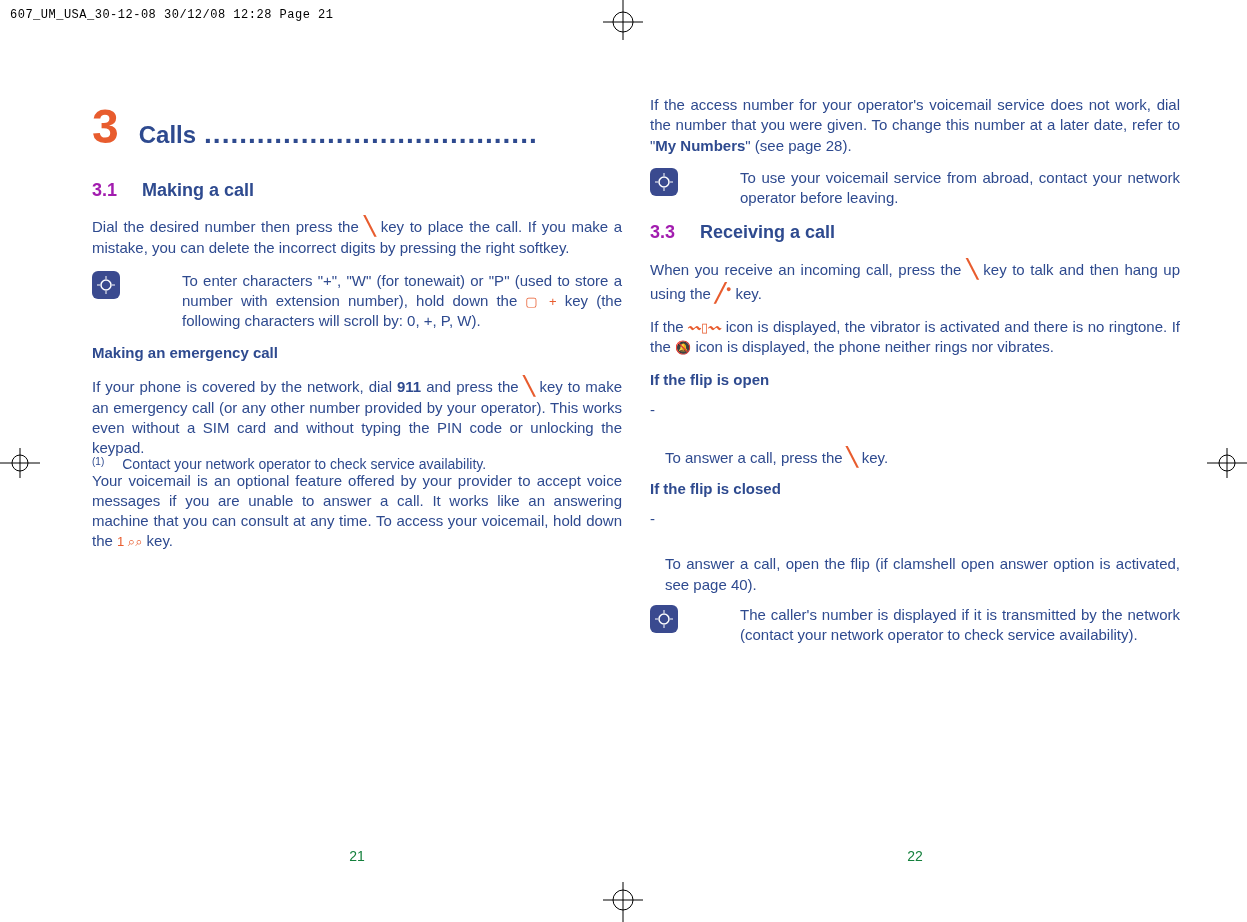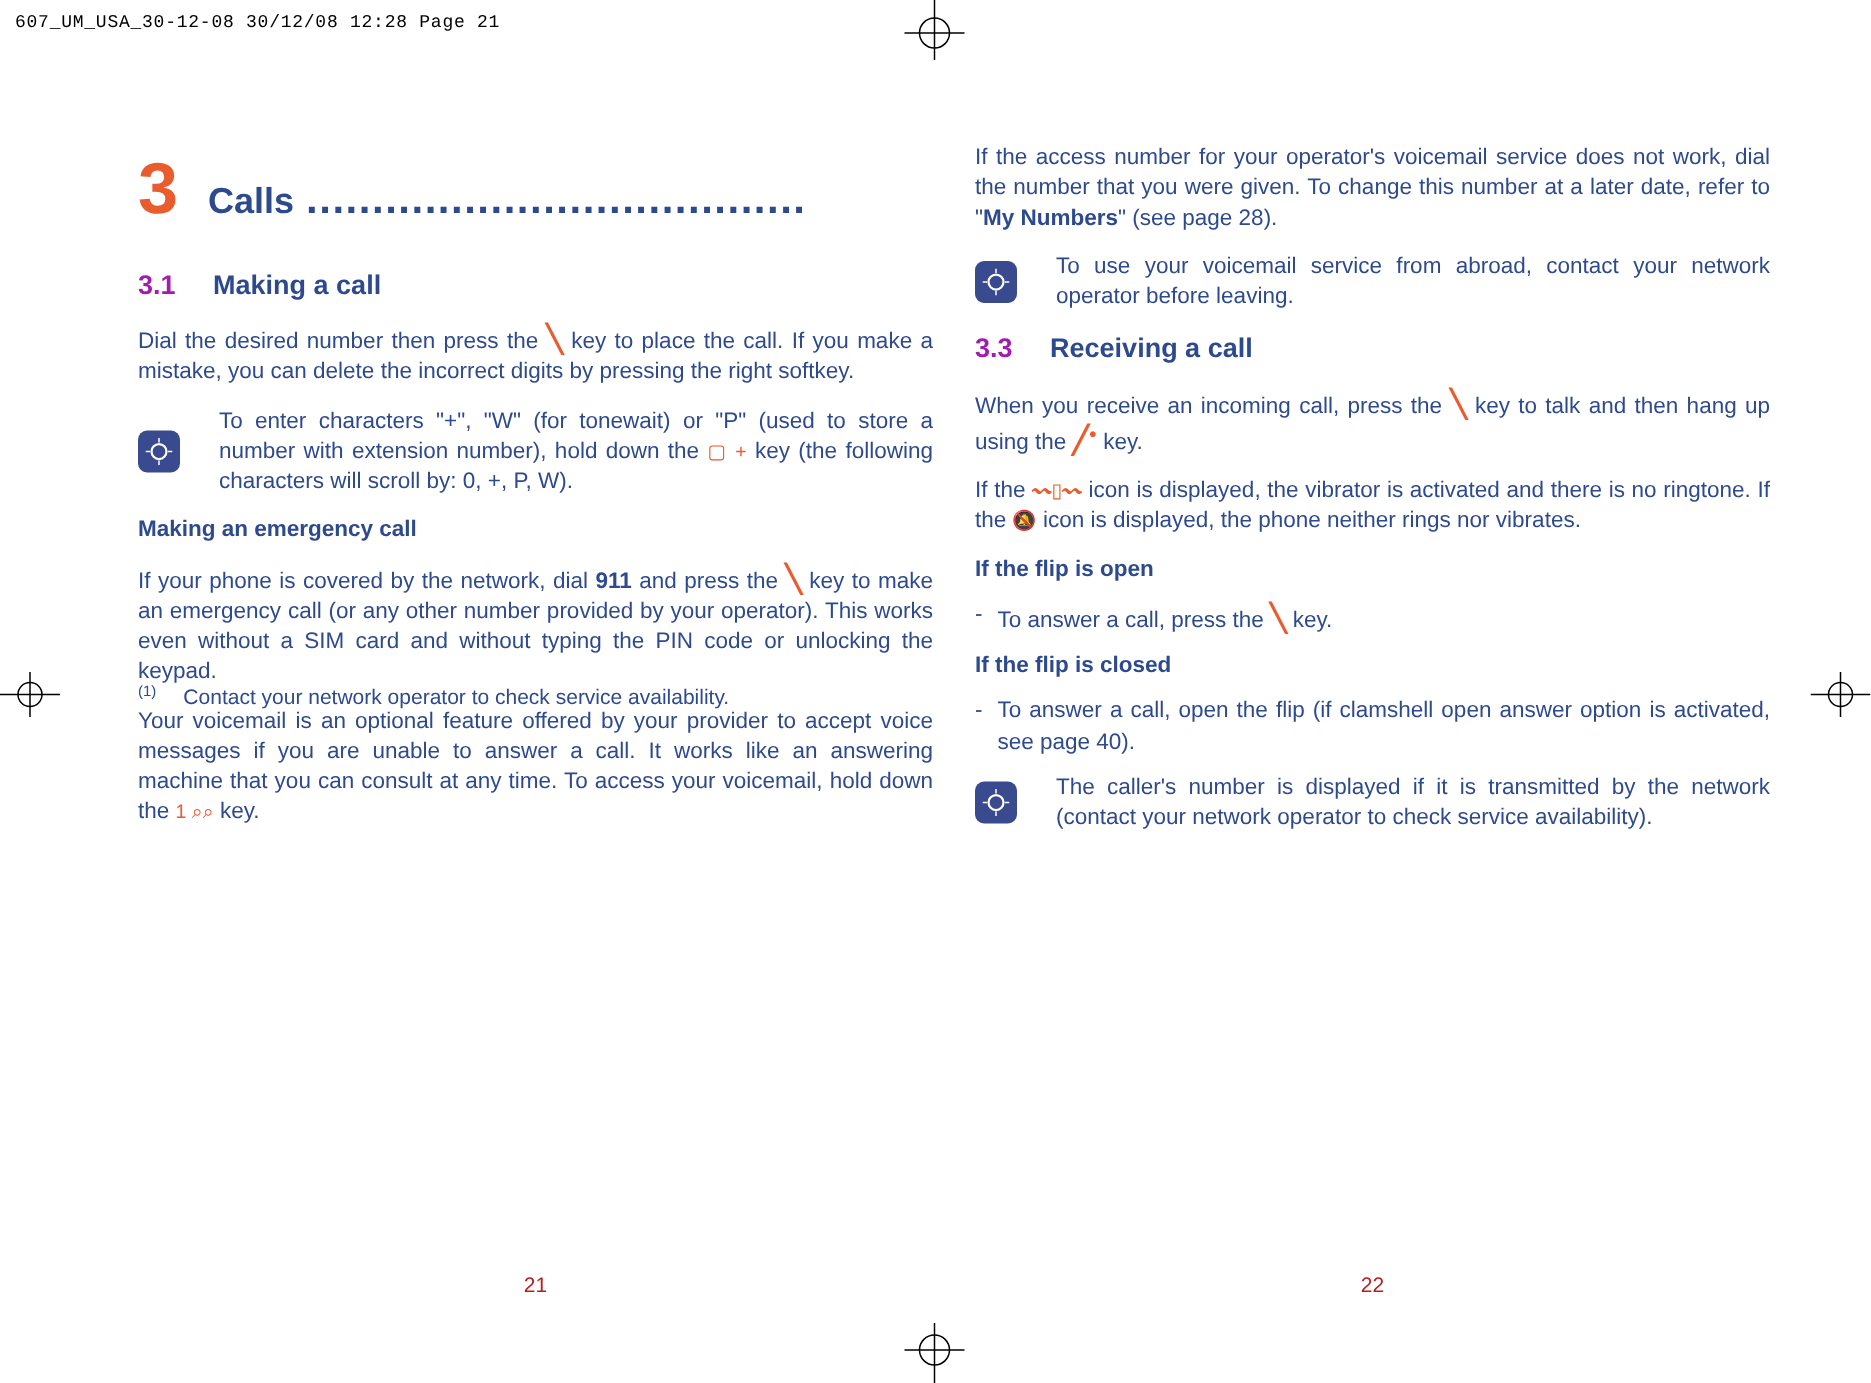--- a/index.html
+++ b/index.html
@@ -60,43 +60,43 @@
   .section-head {
     font-size: 18px;
     font-weight: bold;
     margin: 12px 0 12px 0;
   }
   .section-num { color: #a21caf; margin-right: 20px; }
   .section-title { color: #2e4a8f; }
   .sup { font-size: 11px; vertical-align: super; }
   p { margin-bottom: 12px; text-align: justify; color: #2e4a8f; }
   .bold-inline { font-weight: bold; }
-  .tip-row { display:flex; align-items:center; margin-bottom: 12px; }
+  .tip-row { display:flex; align-items:flex-start; margin-bottom: 12px; gap: 36px; }
   .tip-box {
     width: 28px; height: 28px; min-width:28px;
     background: #3a4a8f;
     border-radius: 6px;
     margin-right: 26px;
     display:flex; align-items:center; justify-content:center;
     color:#fff; font-size:14px;
   }
   .tip-text { flex:1; text-align: justify; color:#2e4a8f; }
   .subhead { font-weight: bold; margin: 8px 0 10px 0; color:#2e4a8f; }
   .bullet-row { display:flex; margin-bottom:10px; }
   .bullet-dash { margin-right:10px; }
-  .bullet-text { flex:1; text-align:justify; }
+  .bullet-text { flex:1; text-align:justify;margin-top:45px; }
   .footnote-row { position:absolute; bottom:90px; left:0; display:flex; font-size:14px; }
   .footnote-mark { font-size:10px; vertical-align:super; margin-right:18px; }
   .page-number {
     position: absolute;
     bottom: 58px;
     width: 530px;
     text-align: center;
     font-size: 14px;
-    color:#b91c1c;
+    color:#15803d;
   }
   .page-number.left { left: 92px; }
   .page-number.right { left: 650px; }
   .icon-slash { color:#e85c2e; font-weight:bold; font-size:18px; }
   .icon-small { color:#e85c2e; font-size:13px; }
 </style>
 </head>
 <body>
 
 <div class="top-header">607_UM_USA_30-12-08  30/12/08  12:28  Page 21</div>

